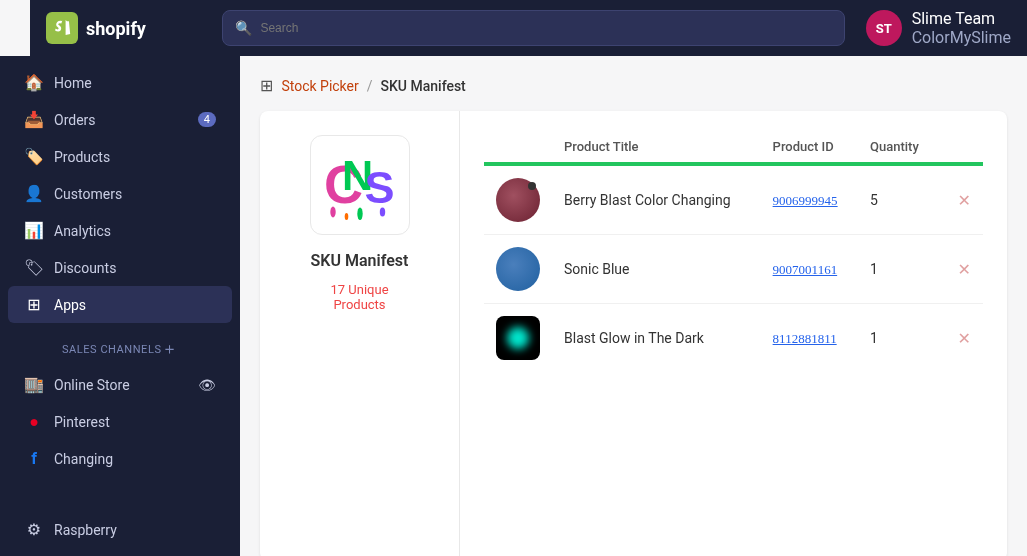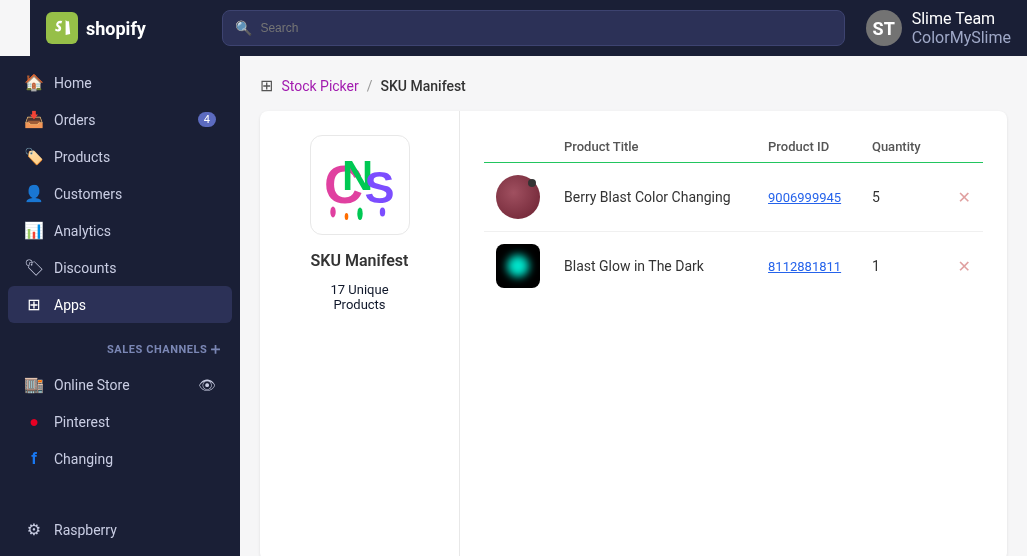--- a/index.html
+++ b/index.html
@@ -63,27 +63,27 @@
       align-items: center;
       gap: 10px;
       color: white;
       min-width: 150px;
       justify-content: flex-end;
     }
     .avatar {
       width: 36px;
       height: 36px;
       border-radius: 50%;
-      background: #737373;
+      background: #be185d;
       display: flex;
       align-items: center;
       justify-content: center;
       color: white;
       font-weight: 700;
-      font-size: 18px;
+      font-size: 13px;
     }
     .user-info { display: flex; flex-direction: column; }
     .user-name { font-size: 16px; font-weight: 400; }
     .user-store { font-size: 16px; color: #9fa8c7; }
 
     
     .main-layout {
       display: flex;
       flex: 1;
       overflow: hidden;
@@ -116,25 +116,25 @@
       color: white;
       border-radius: 10px;
       font-size: 11px;
       padding: 1px 6px;
       margin-left: auto;
     }
     .section-header {
       padding: 16px 16px 6px;
       color: #7b87b5;
       font-size: 11px;
-      font-weight: 700;
+      font-weight: 400;
       letter-spacing: 0.05em;
       display: flex;
       align-items: center;
-      justify-content: flex-end;
+      justify-content: center;
     }
     .section-header .add-icon { cursor: pointer; font-size: 16px; }
     .sidebar-item .eye-icon { margin-left: auto; font-size: 14px; }
 
     
     .content-area {
       flex: 1;
       overflow-y: auto;
       padding: 20px;
       background: #f6f6f7;
@@ -142,21 +142,21 @@
 
     
     .breadcrumb {
       display: flex;
       align-items: center;
       gap: 8px;
       margin-bottom: 16px;
       font-size: 14px;
     }
     .breadcrumb-icon { font-size: 16px; color: #555; }
-    .breadcrumb-link { color: #a21caf; }
+    .breadcrumb-link { color: #c2410c; }
     .breadcrumb-sep { color: #999; }
     .breadcrumb-current { color: #333; font-weight: 500; }
 
     
     .inner-content {
       background: white;
       border-radius: 8px;
       display: flex;
       min-height: 450px;
       box-shadow: 0 1px 3px rgba(0,0,0,0.1);
@@ -187,54 +187,54 @@
     .app-logo svg { width: 90px; height: 90px; }
     .manifest-title {
       font-size: 16px;
       font-weight: 600;
       color: #333;
       text-align: center;
       margin-bottom: 12px;
     }
     .unique-products {
       font-size: 13px;
-      color: #0f172a;
+      color: #ef4444;
       text-align: center;
     }
 
     
     .right-panel {
       flex: 1;
       padding: 20px 24px;
       overflow-x: auto;
     }
     table {
       width: 100%;
       border-collapse: collapse;
     }
     thead th {
       text-align: left;
       font-size: 13px;
       color: #555;
       font-weight: 500;
       padding: 8px 12px;
-      border-bottom: 1px solid #22c55e;
+      border-bottom: 4px solid #22c55e;
     }
     thead th.qty { min-width: 80px; margin-top: 28px; }
     tbody tr {
       border-bottom: 1px solid #f0f0f0;
     }
     tbody tr:last-child { border-bottom: none; }
     tbody td {
       padding: 12px;
       font-size: 14px;
       color: #333;
       vertical-align: middle;
     }
-    .product-id-link { color: #2563eb; font-size: 13px; }
+    .product-id-link { color: #2563eb; font-size: 13px; font-family: Liberation Serif, serif; }
     .remove-btn { color: #e0a0a0; font-size: 16px; cursor: pointer; }
 
     
     .swatch {
       width: 44px;
       height: 44px;
       border-radius: 50%;
     }
     .swatch-1 { background: radial-gradient(circle at 40% 40%, #a05060, #6a2030); }
     .swatch-2 { background: radial-gradient(circle at 40% 40%, #c04040, #7a1520); }
@@ -386,20 +386,29 @@
                     <div class="swatch swatch-1"></div>
                   </div>
               </td>
               <td>Berry Blast Color Changing</td>
               <td><a class="product-id-link" href="#">9006999945</a></td>
               <td>5</td>
               <td><span class="remove-btn">✕</span></td>
             </tr>
             <tr>
               <td>
+                  <div class="swatch swatch-3"></div>
+                </td>
+              <td>Sonic Blue</td>
+              <td><a class="product-id-link" href="#">9007001161</a></td>
+              <td>1</td>
+              <td><span class="remove-btn">✕</span></td>
+            </tr>
+            <tr>
+              <td>
                   <div class="swatch swatch-4" style="position:relative;border-radius:8px;"></div>
                 </td>
               <td>Blast Glow in The Dark</td>
               <td><a class="product-id-link" href="#">8112881811</a></td>
               <td>1</td>
               <td><span class="remove-btn">✕</span></td>
             </tr>
           </tbody>
         </table>
       </div>

